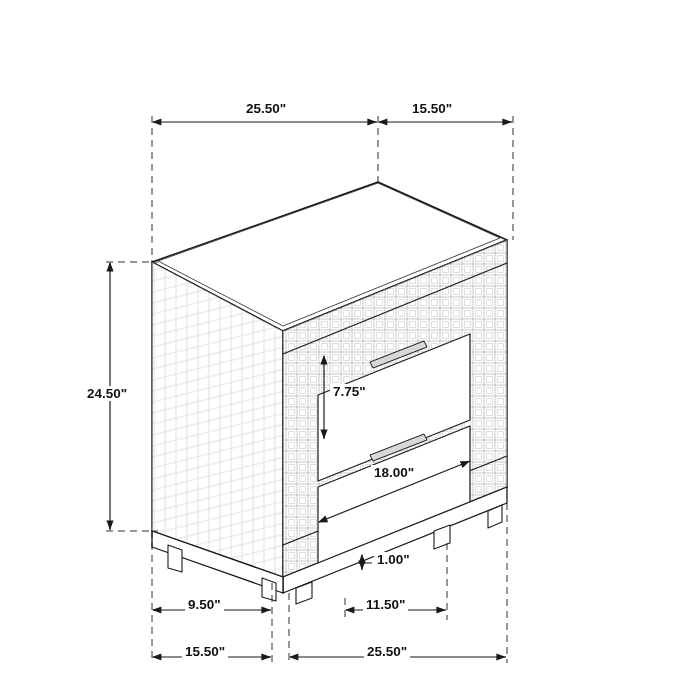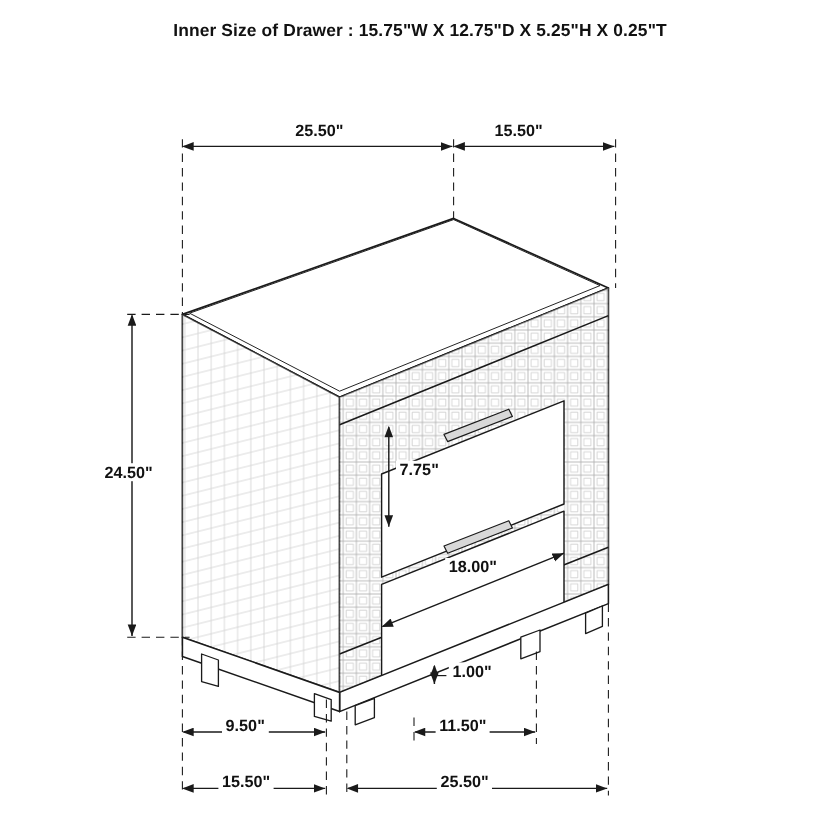--- a/index.html
+++ b/index.html
@@ -46,21 +46,20 @@
     background: #ffffff;
     padding: 0 3px;
     white-space: nowrap;
   }
 </style>
 </head>
 <body>
 
 <div id="stage">
 
-  <div id="title">Inner Size of Drawer : 15.75"W X 12.75"D X 5.25"H X 0.25"T</div>
 
   <svg id="drawing" viewBox="0 0 700 700">
     <defs>
       <marker id="arrHead" markerWidth="9" markerHeight="9" refX="8" refY="3" orient="auto" markerUnits="strokeWidth">
         <path d="M0,0 L8,3 L0,6 z" fill="#1a1a1a"></path>
       </marker>
       <marker id="arrTail" markerWidth="9" markerHeight="9" refX="1" refY="3" orient="auto" markerUnits="strokeWidth">
         <path d="M8,0 L0,3 L8,6 z" fill="#1a1a1a"></path>
       </marker>
       <pattern id="texture" width="11" height="11" patternUnits="userSpaceOnUse">

